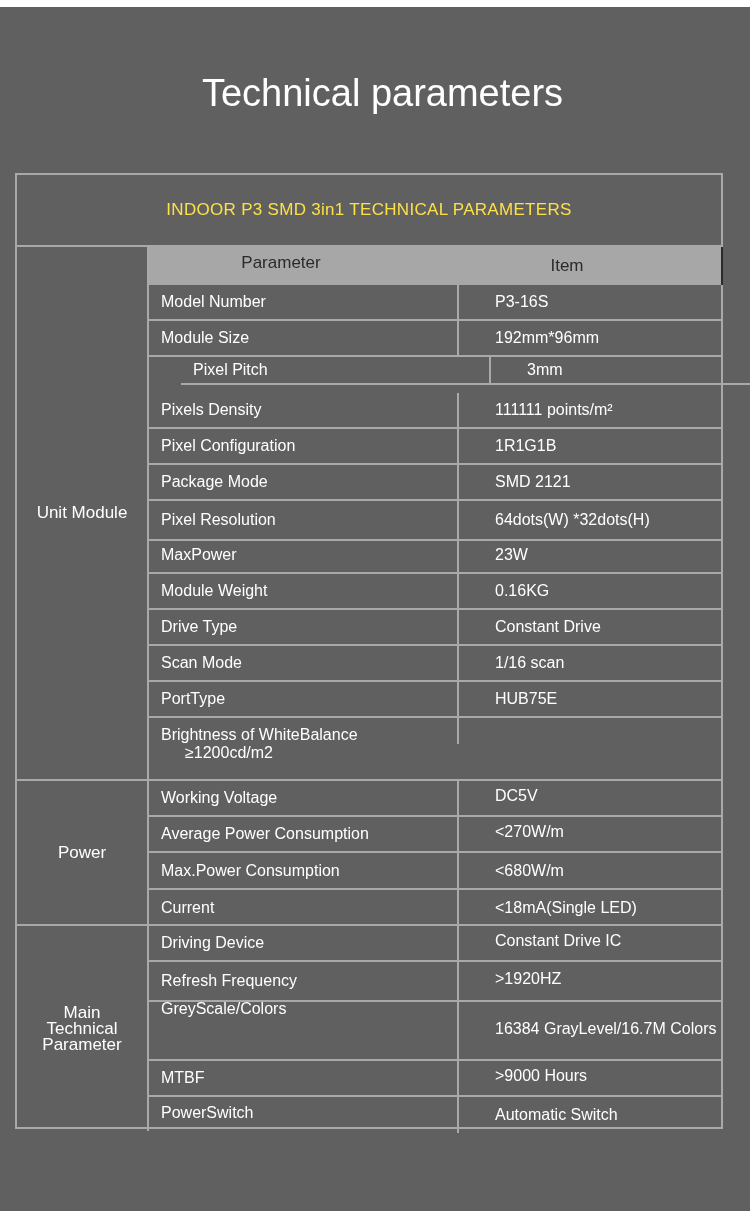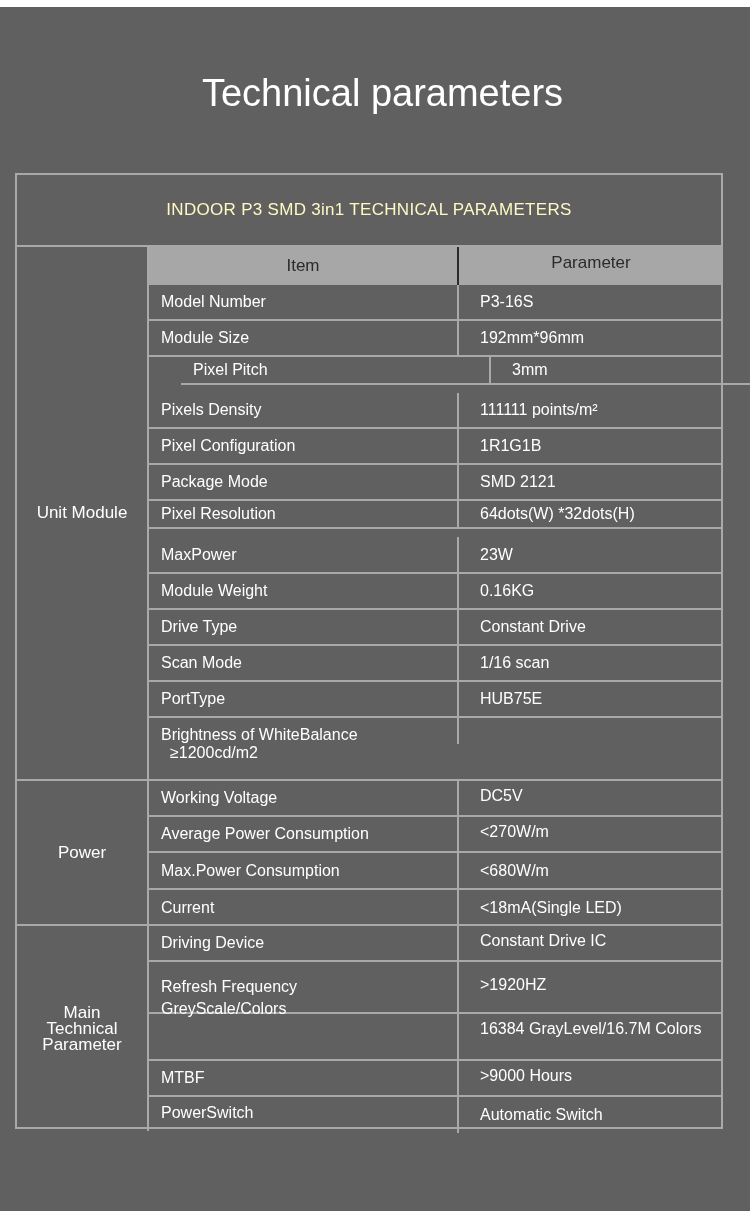--- a/index.html
+++ b/index.html
@@ -17,21 +17,21 @@
     position: absolute; left: 0; top: 72px; width: 765px; text-align: center;
     font-size: 38px; color: #ffffff; letter-spacing: 0px;
   }
   .table-wrap {
     position: absolute; left: 15px; top: 173px; width: 708px; height: 956px;
     border: 2px solid #a9a9a9; box-sizing: border-box;
   }
   .banner {
     position: absolute; left: 0; top: 0; width: 100%; height: 72px;
     display: flex; align-items: center; justify-content: center;
-    font-size: 17px; color: #fef9c3; letter-spacing: 0.3px;
+    font-size: 17px; color: #fde047; letter-spacing: 0.3px;
     border-bottom: 2px solid #a9a9a9; box-sizing: border-box;
   }
   .grid {
     position: absolute; left: 0; top: 72px; width: 704px;
   }
   .header-row {
     position: absolute; left: 132px; top: 0; width: 574px; height: 38px;
     background: #a7a7a7; display: flex;
   }
   .header-row .hcell {
@@ -55,36 +55,36 @@
   .row {
     position: absolute; left: 0; width: 574px; display: flex;
     border-bottom: 2px solid #a9a9a9; box-sizing: border-box;
   }
   .row.last { border-bottom: none; }
   .cell {
     font-size: 16px; color: #ffffff; display: flex; align-items: center;
     box-sizing: border-box; padding-left: 12px;
   }
   .cell.item { width: 310px; border-right: 2px solid #a9a9a9; }
-  .cell.param { width: 264px; padding-left: 21px; }
+  .cell.param { width: 264px; padding-left: 36px; }
 </style>
 </head>
 <body>
 
 <div class="top-strip"></div>
 
 <div class="title">Technical parameters</div>
 
 <div class="table-wrap">
   <div class="banner">INDOOR P3 SMD 3in1 TECHNICAL PARAMETERS</div>
 
   <div class="grid">
     <div class="header-row">
+      <div class="hcell param">Parameter</div>
       <div class="hcell item">Item</div>
-      <div class="hcell param">Parameter</div>
     </div>
 
     <div class="group first" style="top:0px;height:532px;">
       <div class="group-label">Unit Module</div>
       <div class="rows" style="top:38px;">
         <div class="row" style="top:0px;height:36px;">
           <div class="cell item">Model Number</div>
           <div class="cell param">P3-16S</div>
         </div>
         <div class="row" style="top:36px;height:36px;">
@@ -100,21 +100,21 @@
           <div class="cell param">111111 points/m²</div>
         </div>
         <div class="row" style="top:144px;height:36px;">
           <div class="cell item">Pixel Configuration</div>
           <div class="cell param">1R1G1B</div>
         </div>
         <div class="row" style="top:180px;height:36px;">
           <div class="cell item">Package Mode</div>
           <div class="cell param">SMD 2121</div>
         </div>
-        <div class="row" style="top:216px;height:28px;">
+        <div class="row" style="top:216px;height:40px;">
           <div class="cell item">Pixel Resolution</div>
           <div class="cell param">64dots(W) *32dots(H)</div>
         </div>
         <div class="row" style="top:252px;height:37px;">
           <div class="cell item">MaxPower</div>
           <div class="cell param">23W</div>
         </div>
         <div class="row" style="top:289px;height:36px;">
           <div class="cell item">Module Weight</div>
           <div class="cell param">0.16KG</div>
@@ -160,21 +160,21 @@
       </div>
     </div>
 
     <div class="group" style="top:677px;height:207px;">
       <div class="group-label" style="padding:0 14px;">Main Technical Parameter</div>
       <div class="rows">
         <div class="row" style="top:0px;height:36px;">
           <div class="cell item">Driving Device</div>
           <div class="cell param" style="padding-bottom:4px;">Constant Drive IC</div>
         </div>
-        <div class="row" style="top:36px;height:52px;">
+        <div class="row" style="top:36px;height:40px;">
           <div class="cell item">Refresh Frequency</div>
           <div class="cell param" style="padding-bottom:4px;">&gt;1920HZ</div>
         </div>
         <div class="row" style="top:72px;height:63px;">
           <div class="cell item" style="align-items:flex-start;padding-top:2px;">GreyScale/Colors</div>
           <div class="cell param">16384 GrayLevel/16.7M Colors</div>
         </div>
         <div class="row" style="top:135px;height:36px;">
           <div class="cell item">MTBF</div>
           <div class="cell param" style="padding-bottom:4px;">&gt;9000 Hours</div>

